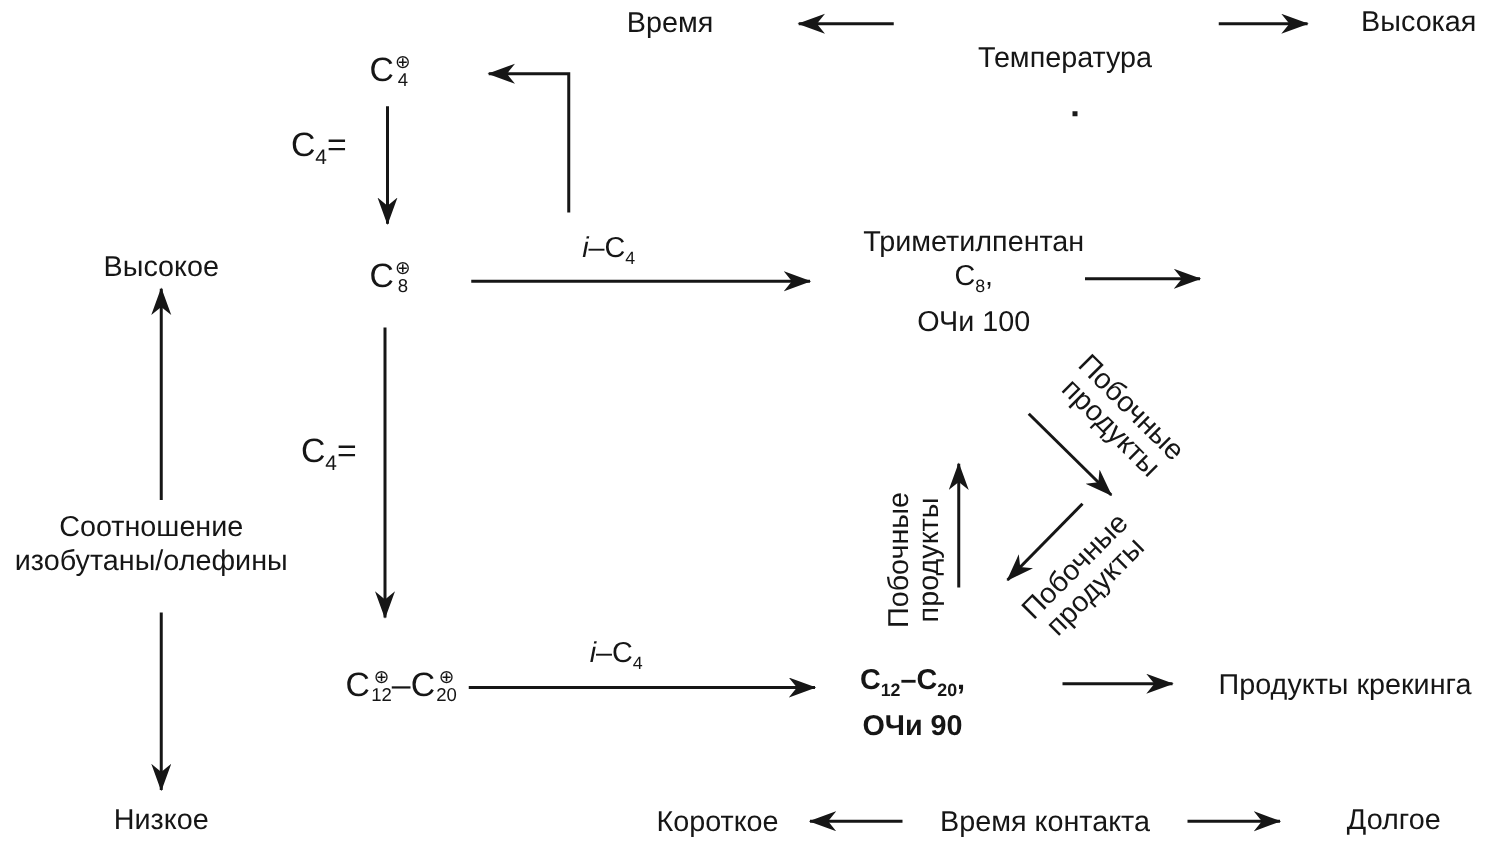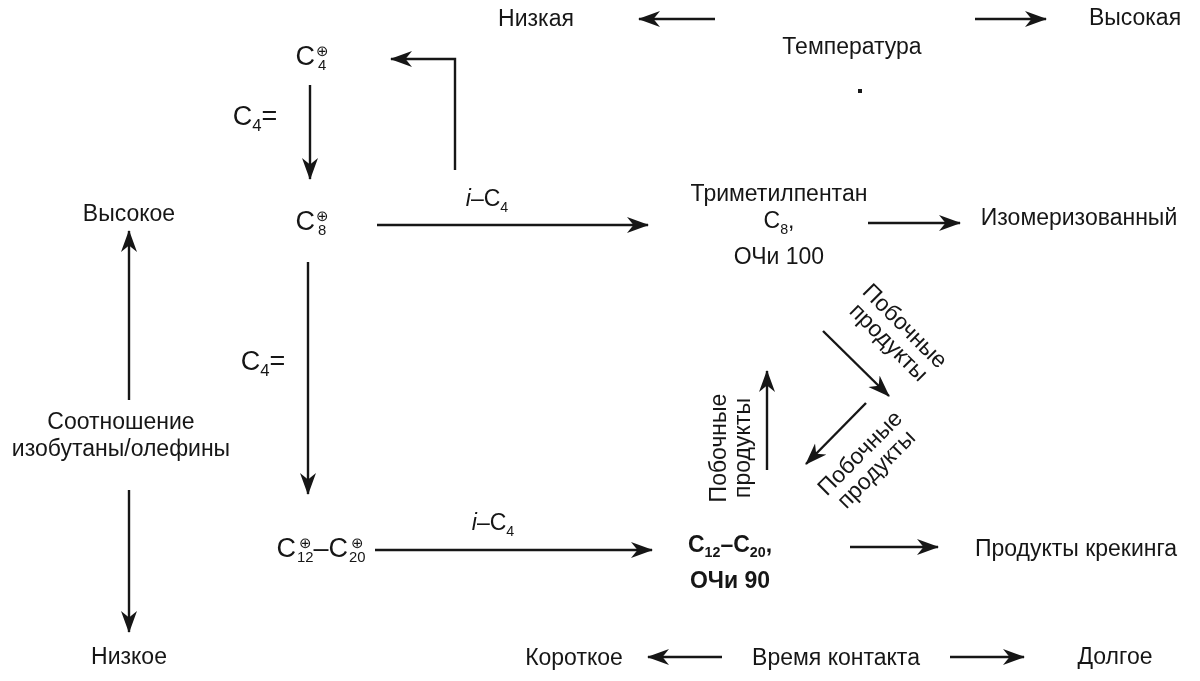--- a/index.html
+++ b/index.html
@@ -48,21 +48,21 @@
     <line x1="868" y1="223" x2="960" y2="223" marker-end="url(#ah)"></line>
     <line x1="308" y1="262" x2="308" y2="494" marker-end="url(#ah)"></line>
     <line x1="375" y1="550" x2="652" y2="550" marker-end="url(#ah)"></line>
     <line x1="850" y1="547" x2="938" y2="547" marker-end="url(#ah)"></line>
     <line x1="767" y1="470" x2="767" y2="371" marker-end="url(#ah)"></line>
     <line x1="823" y1="331" x2="889" y2="396" marker-end="url(#ah)"></line>
     <line x1="866" y1="403" x2="806" y2="464" marker-end="url(#ah)"></line>
   </g>
 </svg>
 
-<div class="txt" style="left:536px; top:18px;">Низкая</div>
+<div class="txt" style="left:536px; top:18px;">Время</div>
 <div class="txt" style="left:852px; top:18px;margin-top:28px;">Температура</div>
 <div class="txt" style="left:1135px; top:17px;">Высокая</div>
 
 <div class="txt" style="left:129px; top:213px;">Высокое</div>
 <div class="txt" style="left:121px; top:435px;">
   <div>Соотношение</div>
   <div>изобутаны/олефины</div>
 </div>
 <div class="txt" style="left:129px; top:656px;">Низкое</div>
 
@@ -96,21 +96,20 @@
 
 <div class="txt" style="left:493px; top:527px;"><span class="it">i</span><span>–C</span><sub>4</sub></div>
 
 <div class="txt" style="left:779px; top:225px;">
   <div>Триметилпентан</div>
   <div><span>C</span><sub>8</sub><span>,</span></div>
   <div>ОЧи 100</div>
 </div>
 
 <div class="txt" style="left:1079px; top:217px;">
-  <div>Изомеризованный</div>
 </div>
 
 <div class="txt" style="left:730px; top:562px;font-weight:bold;">
   <div><span>C</span><sub>12</sub><span>–C</span><sub>20</sub><span>,</span></div>
   <div>ОЧи 90</div>
 </div>
 
 <div class="txt gap" style="left:1076px; top:548px;">
   <div>Продукты крекинга</div>
 </div>

